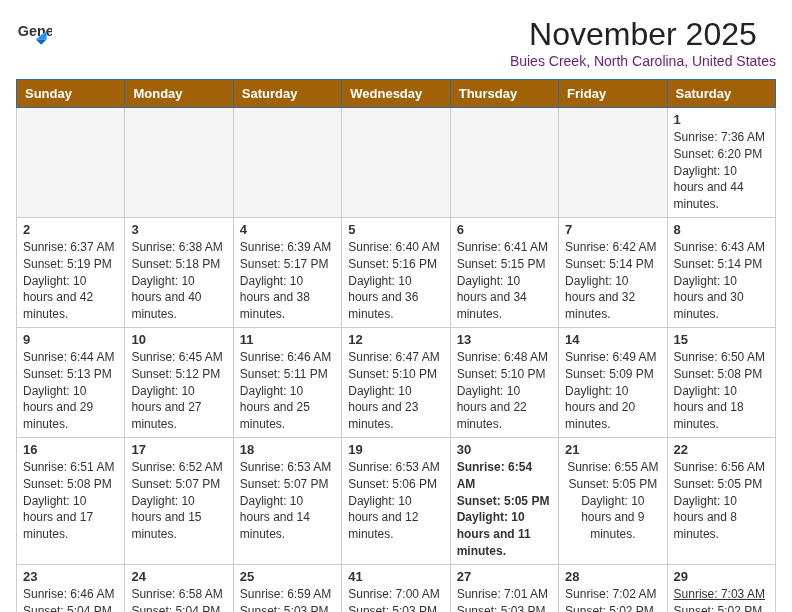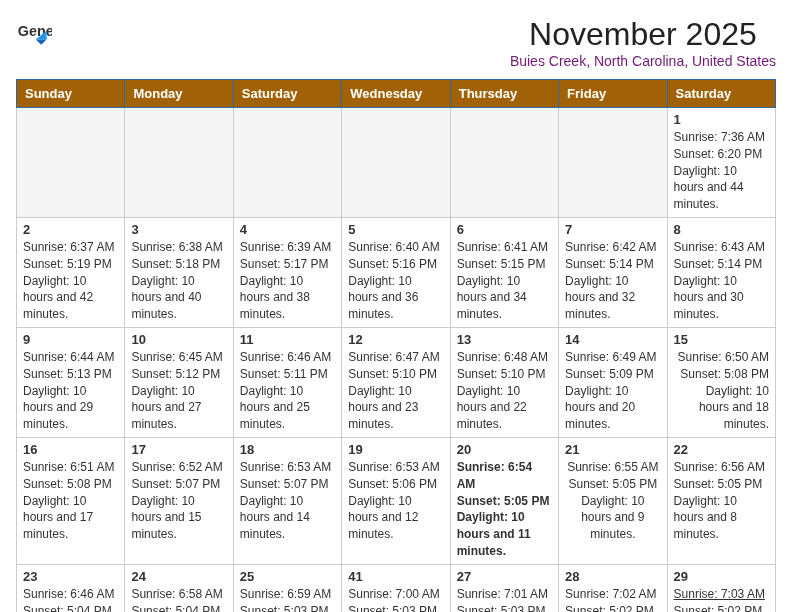--- a/index.html
+++ b/index.html
@@ -195,21 +195,21 @@
 Daylight: 10 hours and 22 minutes.</div>
         </td>
         <td>
           <div class="day-number">14</div>
           <div class="day-info" style="white-space: pre-line;">Sunrise: 6:49 AM
 Sunset: 5:09 PM
 Daylight: 10 hours and 20 minutes.</div>
         </td>
         <td>
           <div class="day-number">15</div>
-          <div class="day-info" style="white-space: pre-line; text-align: right;">Sunrise: 6:50 AM
+          <div class="day-info" style="white-space: pre-line;">Sunrise: 6:50 AM
 Sunset: 5:08 PM
 Daylight: 10 hours and 18 minutes.</div>
         </td>
       </tr>
       <tr>
         <td>
           <div class="day-number">16</div>
           <div class="day-info" style="white-space: pre-line;">Sunrise: 6:51 AM
 Sunset: 5:08 PM
 Daylight: 10 hours and 17 minutes.</div>
@@ -226,21 +226,21 @@
 Sunset: 5:07 PM
 Daylight: 10 hours and 14 minutes.</div>
         </td>
         <td>
           <div class="day-number">19</div>
           <div class="day-info" style="white-space: pre-line;">Sunrise: 6:53 AM
 Sunset: 5:06 PM
 Daylight: 10 hours and 12 minutes.</div>
         </td>
         <td>
-          <div class="day-number">20</div>
+          <div class="day-number">30</div>
           <div class="day-info" style="white-space: pre-line; font-weight: bold;">Sunrise: 6:54 AM
 Sunset: 5:05 PM
 Daylight: 10 hours and 11 minutes.</div>
         </td>
         <td>
           <div class="day-number">21</div>
           <div class="day-info" style="white-space: pre-line; text-align: center;">Sunrise: 6:55 AM
 Sunset: 5:05 PM
 Daylight: 10 hours and 9 minutes.</div>
         </td>

